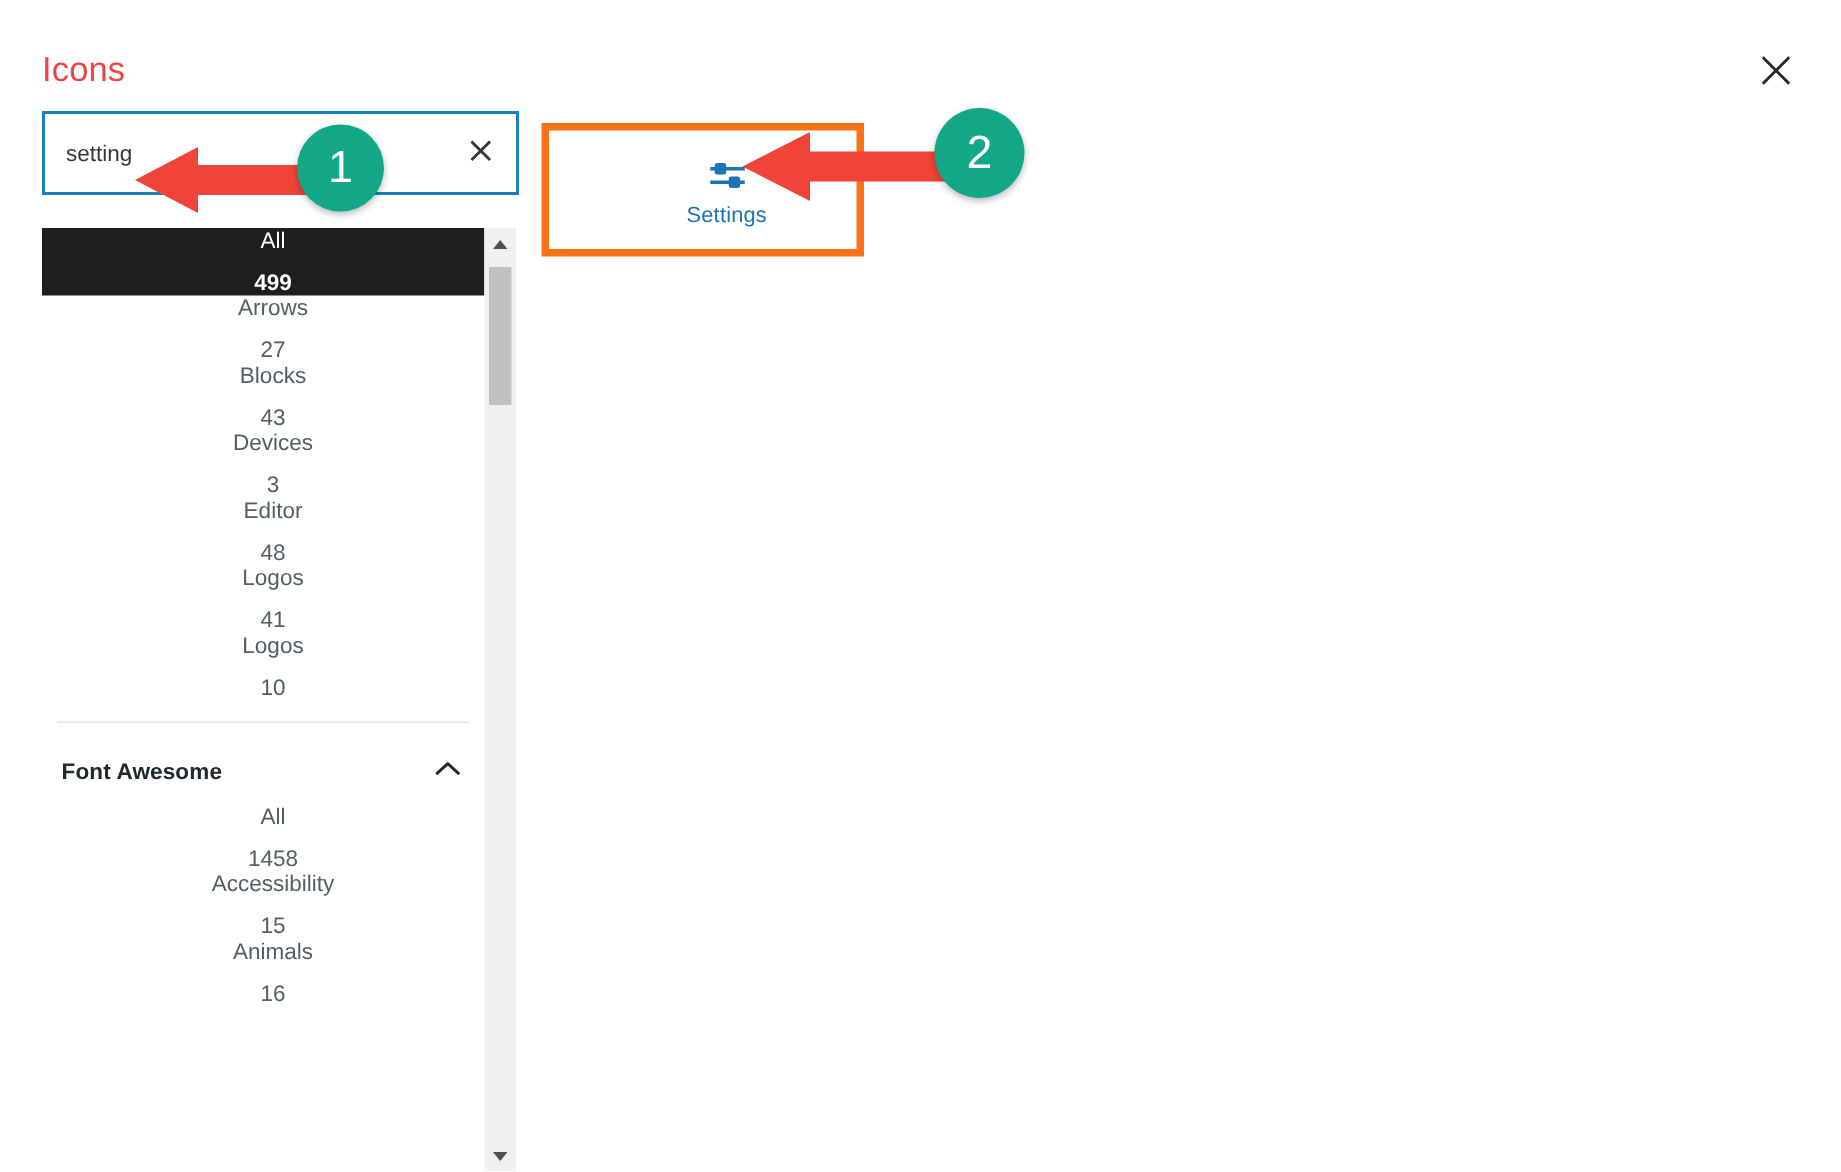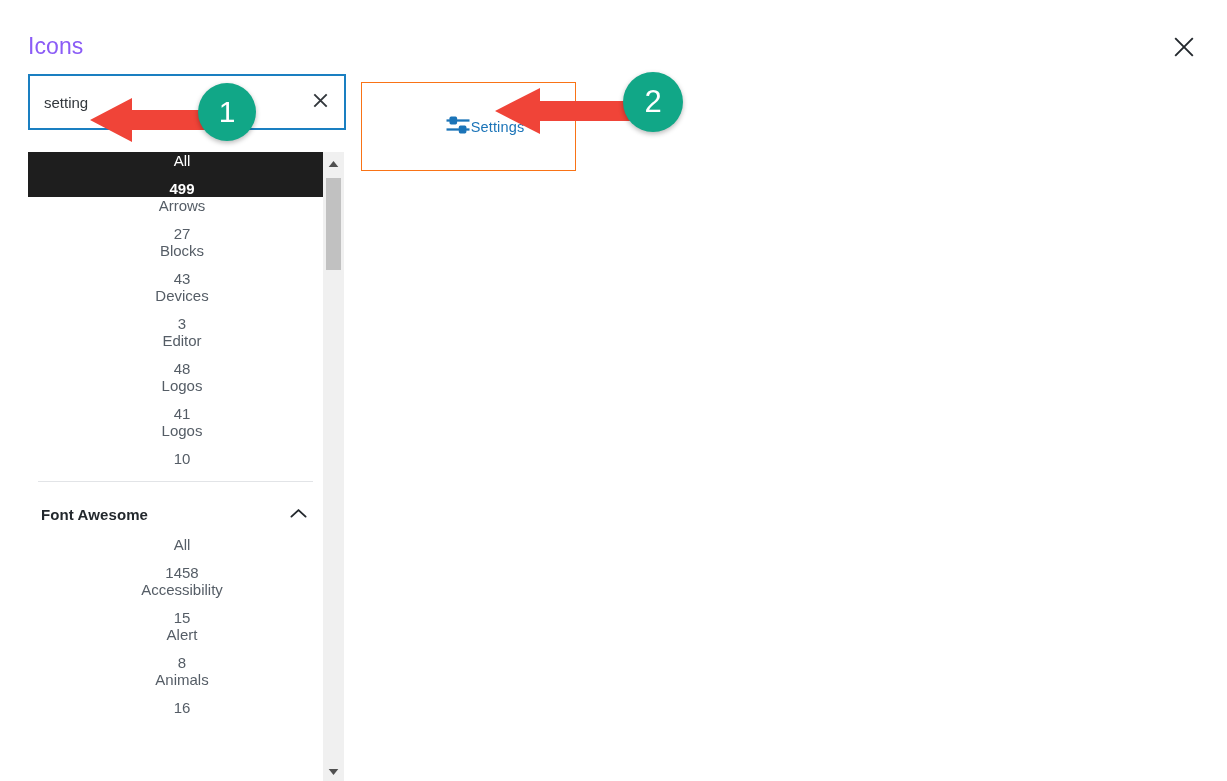--- a/index.html
+++ b/index.html
@@ -26,21 +26,21 @@
     top: 0; left: 0;
     width: 1227px;
     height: 82px;
   }
   .modal-title {
     position: absolute;
     left: 28px;
     top: 31px;
     font-size: 23px;
     font-weight: 400;
-    color: #8b5cf6;
+    color: #ef4444;
     letter-spacing: 0.1px;
     line-height: 30px;
   }
   .close-btn {
     position: absolute;
     right: 24px;
     top: 28px;
     width: 38px;
     height: 38px;
     display: flex;
@@ -182,24 +182,24 @@
     right: 0;
     bottom: 0;
     padding: 0;
   }
   .icon-card {
     position: absolute;
     left: 0;
     top: 0;
     width: 215px;
     height: 89px;
-    border: 1px solid #f97316;
-    background: #ffffff;
-    display: flex;
-    flex-direction: row;
+    border: 5px solid #f97316;
+    background: #ffffff;
+    display: flex;
+    flex-direction: column;
     align-items: center;
     justify-content: center;
     cursor: pointer;
     padding-left: 32px;
   }
   .icon-card .glyph {
     height: 30px;
     display: flex;
     align-items: center;
     justify-content: center;
@@ -321,24 +321,20 @@
       <ul class="cat-list">
         <li class="cat-item">
           <span class="cat-label">All</span>
           <span class="cat-count">1458</span>
         </li>
         <li class="cat-item">
           <span class="cat-label">Accessibility</span>
           <span class="cat-count">15</span>
         </li>
         <li class="cat-item">
-          <span class="cat-label">Alert</span>
-          <span class="cat-count">8</span>
-        </li>
-        <li class="cat-item">
           <span class="cat-label">Animals</span>
           <span class="cat-count">16</span>
         </li>
       </ul>
     </div>
 
   </div>
 
   <div class="scrollbar">
     <div class="sb-arrow up">

